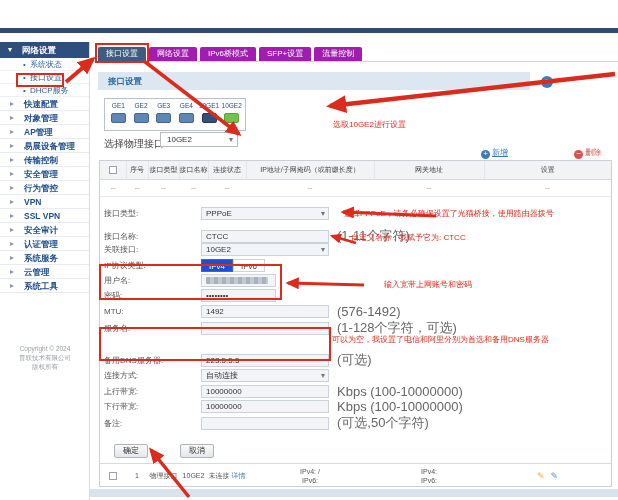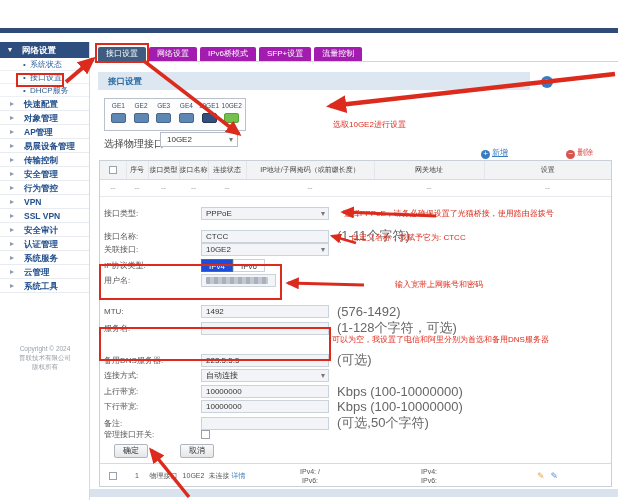--- a/index.html
+++ b/index.html
@@ -52,21 +52,21 @@
   .p-green { background:#72C14C; border:1px solid #57A336; }
 
   
   .sel-label { position:absolute; top:137px; left:104px; font-size:10px; color:#444; }
   .ifsel { position:absolute; top:132px; left:160px; width:78px; height:15px; background:#fff;
            border:1px solid #B5BCC4; font-size:8px; line-height:13px; padding-left:6px; color:#333; }
   .ifsel .caret { position:absolute; right:4px; top:0; color:#777; font-size:8px; }
 
   
   .toolbar { position:absolute; top:147px; left:481px; font-size:8px; }
-  .tb-add { color:#3A7BBF; margin-right:16px;text-decoration:underline; }
+  .tb-add { color:#3A7BBF; margin-right:24px;text-decoration:underline; }
   .tb-del { color:#D9534F;padding-left:40px; }
   .cir { display:inline-block; width:9px; height:9px; border-radius:50%; color:#fff; text-align:center;
          line-height:8px; font-size:8px; vertical-align:-1px; margin-right:2px; }
   .cir-b { background:#3A7BBF; } .cir-r { background:#D9534F; }
 
   
   .container { position:absolute; top:160px; left:99px; width:513px; height:327px;
                border:1px solid #C9D0D8; background:#fff; }
   table.grid { border-collapse:collapse; width:511px; table-layout:fixed; }
   .grid th { height:18px; background:#F2F3F5; font-size:7px; font-weight:normal; color:#444;
@@ -235,43 +235,43 @@
     </div>
     <div class="frow" style="top:82px">
       <span class="flabel">关联接口:</span><span class="ibox"><span>10GE2</span><span class="caret">▾</span></span>
     </div>
     <div class="frow" style="top:98px">
       <span class="flabel">IP协议类型:</span><span class="toggle"><span class="tg on">IPv4</span><span class="tg">IPv6</span></span>
     </div>
     <div class="frow" style="top:113px">
       <span class="flabel">用户名:</span><span class="ibox short"><span class="mask"></span></span>
     </div>
+    <div class="frow" style="top:128px">
+      <span class="flabel">密码:</span><span class="ibox short"><span>••••••••</span></span>
+    </div>
     <div class="frow" style="top:143px">
       <span class="flabel">MTU:</span><span class="ibox"><span>1492</span></span><span class="hint">(576-1492)</span>
     </div>
     <div class="frow" style="top:158px">
       <span class="flabel">服务名:</span><span class="ibox"><span></span></span><span class="hint">(1-128个字符，可选)</span>
     </div>
     <div class="frow" style="top:190px">
       <span class="flabel">备用DNS服务器:</span><span class="ibox"><span>223.5.5.5</span></span><span class="hint">(可选)</span>
     </div>
     <div class="frow" style="top:208px">
       <span class="flabel">连接方式:</span><span class="ibox"><span>自动连接</span><span class="caret">▾</span></span>
     </div>
     <div class="frow" style="top:223px">
       <span class="flabel">上行带宽:</span><span class="ibox"><span>10000000</span></span><span class="hint">Kbps (100-10000000)</span>
     </div>
     <div class="frow" style="top:238px">
       <span class="flabel">下行带宽:</span><span class="ibox"><span>10000000</span></span><span class="hint">Kbps (100-10000000)</span>
     </div>
     <div class="frow" style="top:253px">
       <span class="flabel">备注:</span><span class="ibox"><span></span></span><span class="hint">(可选,50个字符)</span>
-    </div>
-    <div class="frow" style="top:268px">
-      <span class="flabel">管理接口开关:</span><span class="fcheck"></span>
     </div>
     <div class="btn" style="top:283px; left:14px;">确定</div>
     <div class="btn" style="top:283px; left:80px;">取消</div>
 
     <table class="grid brow">
       <colgroup>
           <col style="width:26px">
           <col style="width:22px">
           <col style="width:31px">
           <col style="width:29px">
@@ -304,21 +304,21 @@
   <div class="footer-strip"></div>
 
   <div class="rbox" style="left:16px; top:73px; width:48px; height:14px;"></div>
   <div class="rbox" style="left:95px; top:43px; width:54px; height:20px;"></div>
   <div class="rbox" style="left:99px; top:264px; width:183px; height:36px;"></div>
   <div class="rbox" style="left:99px; top:327px; width:232px; height:34px;"></div>
 
   <div class="rtext" style="left:333px; top:119px;">选取10GE2进行设置</div>
   <div class="rtext" style="left:344px; top:208px;">选择PPPoE，请务必确保设置了光猫桥接，使用路由器拨号</div>
   <div class="rtext" style="left:351px; top:232px;">自定义名称，我赋予它为: CTCC</div>
-  <div class="rtext" style="left:379px; top:279px;padding-left:16px;">输入宽带上网账号和密码</div>
+  <div class="rtext" style="left:368px; top:279px;padding-left:16px;">输入宽带上网账号和密码</div>
   <div class="rtext" style="left:332px; top:334px;">可以为空，我设置了电信和阿里分别为首选和备用DNS服务器</div>
 
   <svg class="ann">
     <defs>
       <marker id="ah" markerWidth="4.5" markerHeight="4" refX="3.6" refY="2" orient="auto">
         <path d="M0,0 L4.5,2 L0,4 z" fill="#DC2B1C"></path>
       </marker>
     </defs>
     <line x1="66" y1="82" x2="93" y2="59" stroke="#DC2B1C" stroke-width="4" marker-end="url(#ah)"></line>
     <line x1="615" y1="74" x2="330" y2="106" stroke="#DC2B1C" stroke-width="4.5" marker-end="url(#ah)"></line>

